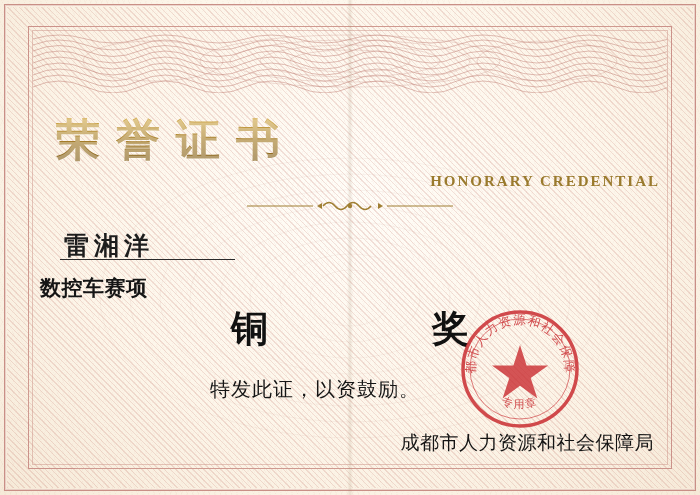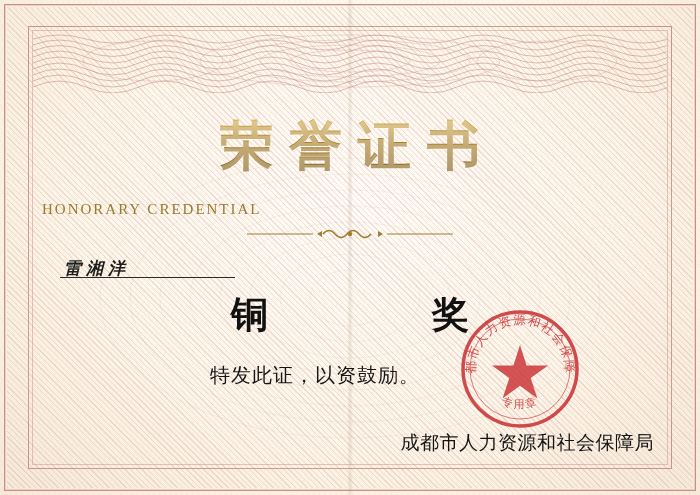--- a/index.html
+++ b/index.html
@@ -94,72 +94,71 @@
 
   .content {
     position: absolute;
     left: 40px;
     right: 40px;
     top: 86px;
     bottom: 34px;
   }
 
   .title-cn {
-    text-align: center;
-    font-family: "Liberation Serif", serif;
-    font-size: 53px;
+    text-align: left;
+    font-family: "Liberation Serif", serif;
+    font-size: 44px;
     font-weight: bold;
     letter-spacing: 16px;
     text-indent: 16px;
     color: #8a6a2a;
     background: linear-gradient(180deg, #d9b356 0%, #a8802c 45%, #7d5a18 100%);
     -webkit-background-clip: text;
     background-clip: text;
     -webkit-text-fill-color: transparent;
     text-shadow: 0 1px 0 rgba(255,255,255,0.35);
     margin-top: 30px;
     line-height: 1.15;
   }
 
   .title-en {
-    text-align: left;
+    text-align: right;
     font-family: "Liberation Serif", serif;
     font-size: 15px;
-    font-weight: normal;
+    font-weight: bold;
     letter-spacing: 2.0px;
     text-indent: 2px;
     color: #9a7a2d;
-    margin-top: 24px;
+    margin-top: 6px;
   }
 
   .divider {
     margin: 7px auto 0;
     width: 210px;
     height: 18px;
     color: #a07f33;
   }
   .divider svg { display: block; }
 
   .name-line {
     margin-top: 14px;
     margin-left: 20px;
     display: flex;
     align-items: flex-end;
     width: 160px;
   }
   .name-text {
-    font-size: 17px;
+    font-size: 25px;
     font-weight: bold;
     color: #1d1d1d;
     letter-spacing: 5px;
     padding-left: 4px;
     padding-bottom: 1px;
     font-family: "Liberation Serif", serif;
     white-space: nowrap;
-    font-style: italic;
   }
   .name-underline {
     border-bottom: 1.6px solid #2a2a2a;
     width: 175px;
     margin-left: 20px;
     margin-top: -4px;
   }
 
   .body-text {
     margin-top: 12px;
@@ -299,20 +298,21 @@
         <path d="M138 9 l -5 -3 v 6 z" fill="#a07f33"></path>
       </svg>
     </div>
 
     <div class="name-line">
       <div class="name-text">雷湘洋</div>
     </div>
     <div class="name-underline"></div>
 
     <div class="body-text">
+      <div>数控车赛项</div>
     </div>
 
     <div class="award">铜　　奖</div>
 
     <div class="closing">特发此证，以资鼓励。</div>
 
     <div class="signature">
       <div>成都市人力资源和社会保障局</div>
     </div>
 

